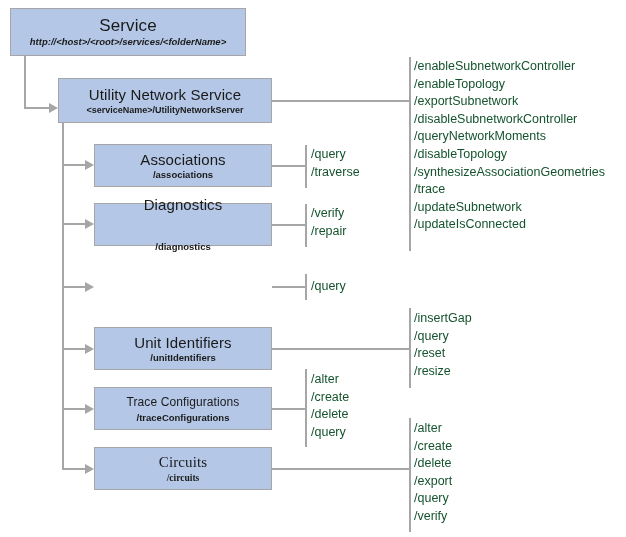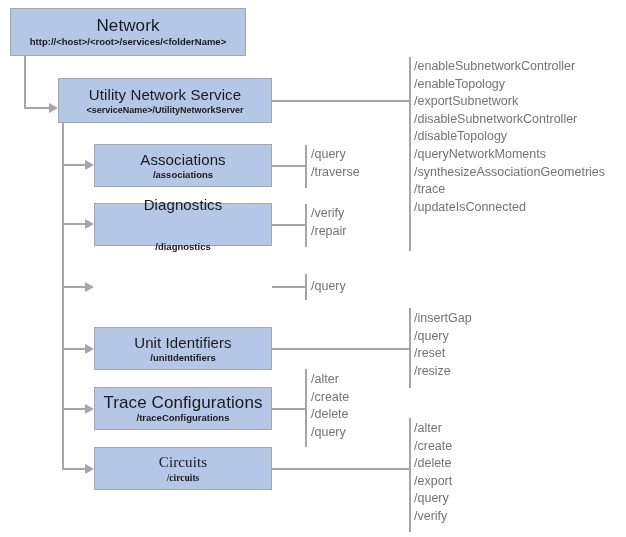--- a/index.html
+++ b/index.html
@@ -44,35 +44,35 @@
   .node .path {
     font-size: 9.5px;
     line-height: 12px;
     font-weight: 700;
     margin-top: 1px;
     white-space: nowrap;
   }
 
   #node-catalog { left: 10px; top: 8px; width: 236px; height: 48px; }
   #node-catalog .title { font-size: 17px; line-height: 19px; }
-  #node-catalog .path { font-size: 9.5px; }
+  #node-catalog .path { font-size: 9.5px; font-style: italic; }
 
   #node-uns { left: 58px; top: 78px; width: 214px; height: 45px; }
   #node-uns .title { font-size: 15px; }
   #node-uns .path { font-size: 9px; text-align: right; }
 
   .child-node { left: 94px; width: 178px; height: 43px; }
   #node-associations  { top: 144px; }
   #node-diagnostics   { top: 203px; gap: 27px; }
   #node-locations     { top: 265px; }
   #node-unitids       { top: 327px; }
   #node-traceconfigs  { top: 387px; }
   #node-circuits      { top: 447px; font-family: Liberation Serif, serif; }
 
-  #node-traceconfigs .title { font-size: 17px; }
+  #node-traceconfigs .title { font-size: 12px; }
 
   
   .line-h {
     position: absolute;
     height: 2px;
     background: #a6a6a6;
   }
   .line-v {
     position: absolute;
     width: 2px;
@@ -88,66 +88,67 @@
     width: 0;
     height: 0;
     border-top: 5px solid transparent;
     border-bottom: 5px solid transparent;
     border-left: 9px solid #a6a6a6;
   }
 
   
   .ops {
     position: absolute;
-    color: #737373;
+    color: #14532d;
     font-size: 12.5px;
     line-height: 17.6px;
     white-space: nowrap;
   }
   .ops .op { display: block; }
 
   #ops-service { left: 414px; top: 58px; }
   #ops-associations { left: 311px; top: 146px; }
   #ops-diagnostics { left: 311px; top: 205px; }
   #ops-locations { left: 311px; top: 278px; }
   #ops-unitids { left: 414px; top: 310px; }
   #ops-traceconfigs { left: 311px; top: 371px; }
   #ops-circuits { left: 414px; top: 420px; }
 </style>
 </head>
 <body>
 
 <div id="diagram">
 
   <div class="node" id="node-catalog">
-    <span class="title">Network</span>
+    <span class="title">Service</span>
     <span class="path">http://&lt;host&gt;/&lt;root&gt;/services/&lt;folderName&gt;</span>
   </div>
 
   <div class="line-v" style="left:24px; top:56px; height:53px;"></div>
   <div class="line-h" style="left:24px; top:107px; width:26px;"></div>
   <div class="arrow" style="left:49px; top:103px;"></div>
 
   <div class="node" id="node-uns">
     <span class="title">Utility Network Service</span>
     <span class="path">&lt;serviceName&gt;/UtilityNetworkServer</span>
   </div>
 
   <div class="line-h" style="left:272px; top:100px; width:138px;"></div>
   <div class="bracket" style="left:409px; top:57px; height:194px;"></div>
 
   <div class="ops" id="ops-service">
     <span class="op">/enableSubnetworkController</span>
     <span class="op">/enableTopology</span>
     <span class="op">/exportSubnetwork</span>
     <span class="op">/disableSubnetworkController</span>
+    <span class="op">/queryNetworkMoments</span>
     <span class="op">/disableTopology</span>
-    <span class="op">/queryNetworkMoments</span>
     <span class="op">/synthesizeAssociationGeometries</span>
     <span class="op">/trace</span>
+    <span class="op">/updateSubnetwork</span>
     <span class="op">/updateIsConnected</span>
   </div>
 
   <div class="line-v" style="left:62px; top:123px; height:347px;"></div>
 
   <div class="line-h" style="left:62px; top:164px; width:24px;"></div>
   <div class="arrow" style="left:85px; top:160px;"></div>
 
   <div class="line-h" style="left:62px; top:223px; width:24px;"></div>
   <div class="arrow" style="left:85px; top:219px;"></div>

